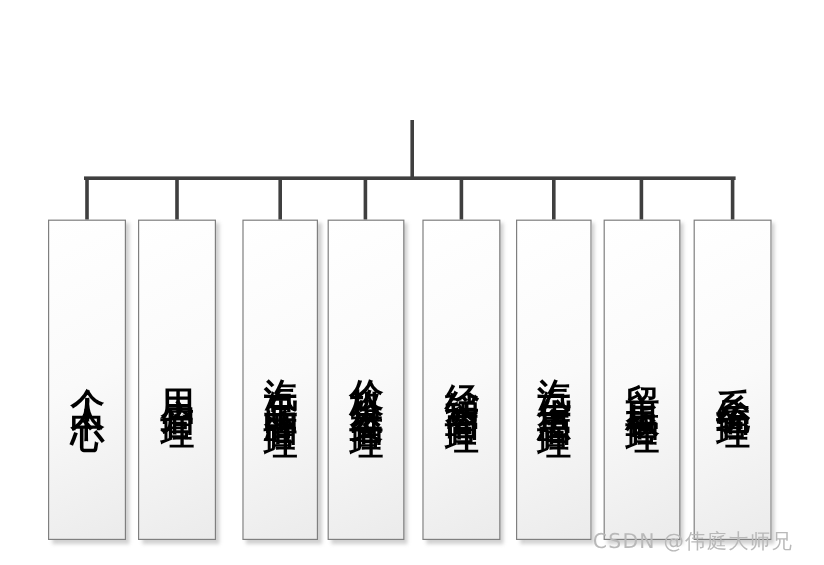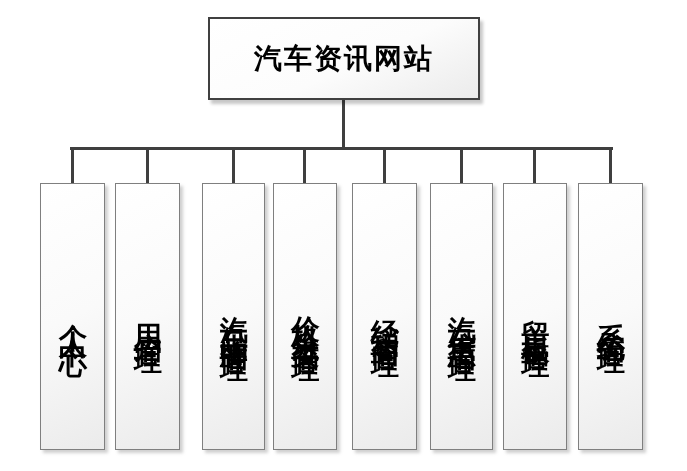--- a/index.html
+++ b/index.html
@@ -67,23 +67,20 @@
   <div class="line bus"></div>
   <div class="line drop d0"></div>
   <div class="line drop d1"></div>
   <div class="line drop d2"></div>
   <div class="line drop d3"></div>
   <div class="line drop d4"></div>
   <div class="line drop d5"></div>
   <div class="line drop d6"></div>
   <div class="line drop d7"></div>
 
-  <div class="root-box">
-    <span>汽车资讯网站</span>
-  </div>
 
   <div class="child-box b0">
     <span class="vtext">个人中心</span>
   </div>
   <div class="child-box b1">
     <span class="vtext">用户管理</span>
   </div>
   <div class="child-box b2">
     <span class="vtext">汽车品牌管理</span>
   </div>
@@ -96,14 +93,15 @@
   <div class="child-box b5">
     <span class="vtext">汽车信息管理</span>
   </div>
   <div class="child-box b6">
     <span class="vtext">留言板管理</span>
   </div>
   <div class="child-box b7">
     <span class="vtext">系统管理</span>
   </div>
 
+  <div class="watermark">CSDN @伟庭大师兄</div>
 
 </div>
 
 </body></html>

